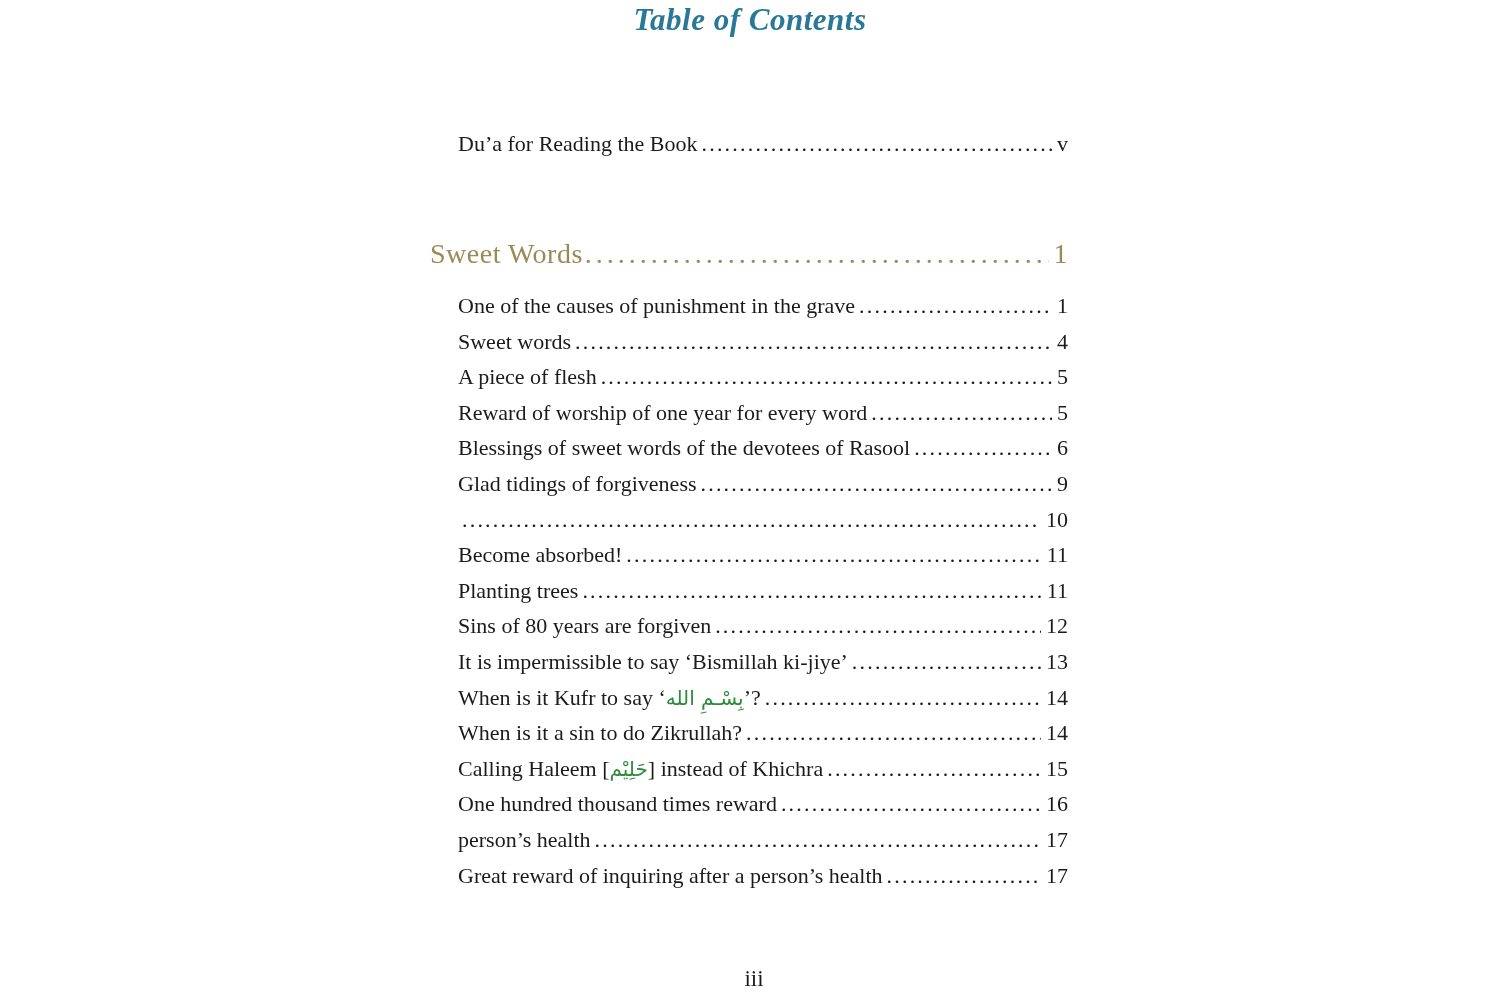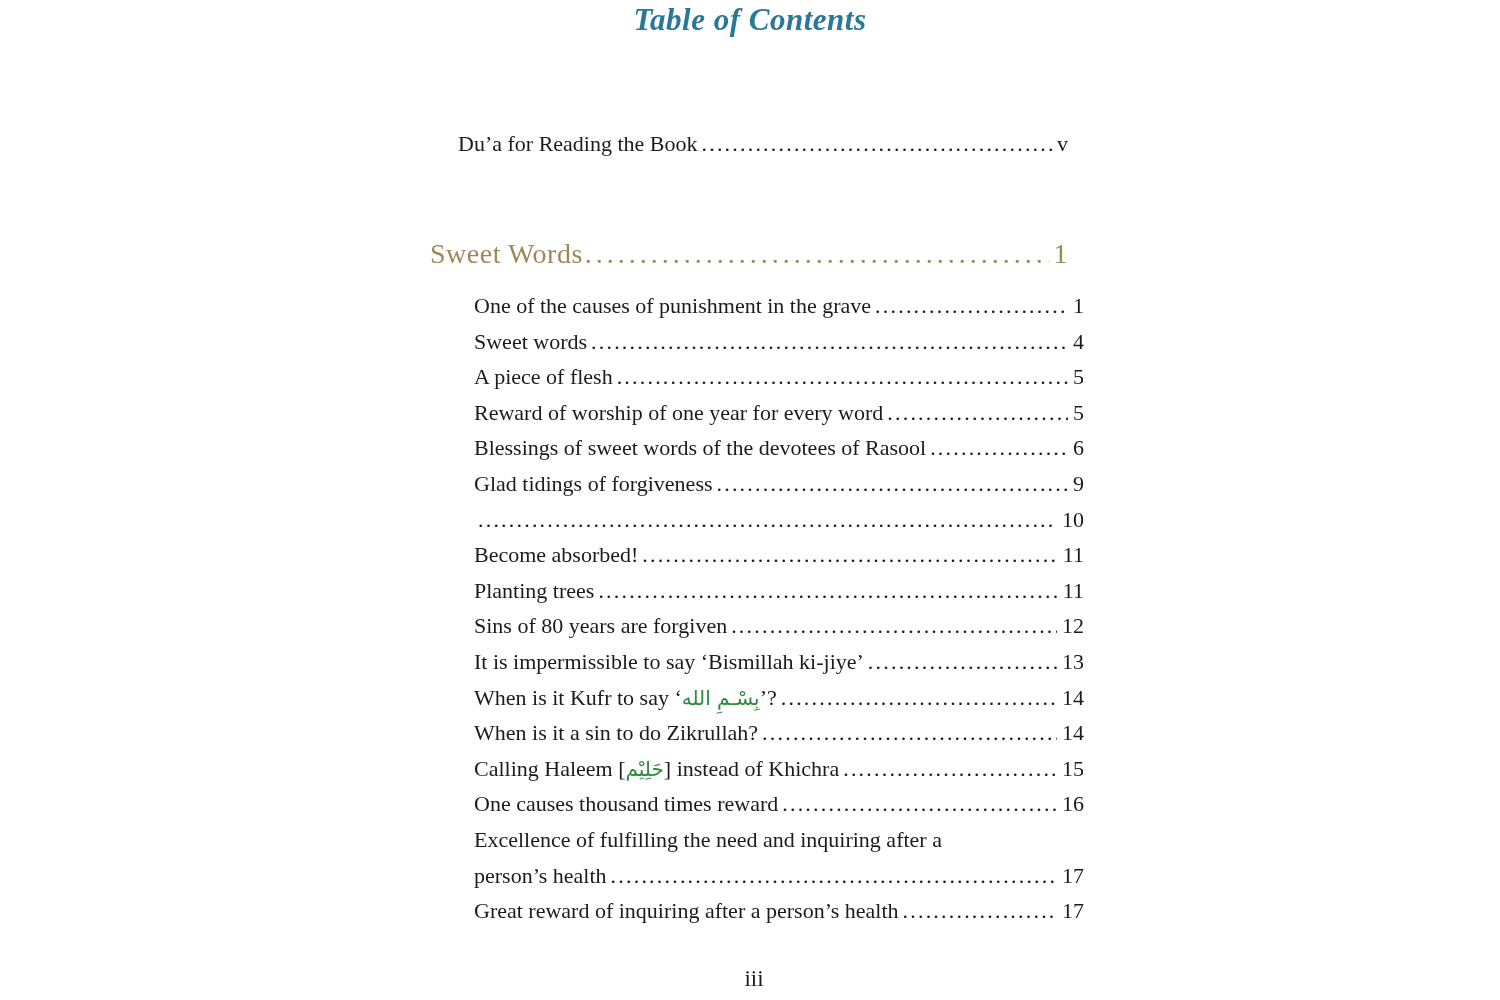--- a/index.html
+++ b/index.html
@@ -35,21 +35,21 @@
     position: absolute;
     left: 430px;
     top: 231px;
     width: 638px;
     color: #9a8a58;
     font-size: 28px;
     letter-spacing: 0.5px;
   }
   .entries {
     position: absolute;
-    left: 474px;
+    left: 458px;
     top: 288px;
     width: 610px;
   }
   .toc-row {
     display: flex;
     align-items: baseline;
     height: 35.6px;
     font-size: 22px;
     line-height: 35.6px;
   }
@@ -186,29 +186,25 @@
       <span class="toc-page">14</span>
     </div>
 
     <div class="toc-row">
       <span class="toc-label"><span>Calling Haleem [</span><span class="arabic">حَلِيْم</span><span>] instead of Khichra</span></span>
       <span class="dots"></span>
       <span class="toc-page">15</span>
     </div>
 
     <div class="toc-row">
-      <span class="toc-label">One causes thousand times reward</span>
+      <span class="toc-label">One hundred thousand times reward</span>
       <span class="dots"></span>
       <span class="toc-page">16</span>
     </div>
 
-    <div class="toc-row row-nodots">
-      <span class="toc-label">Excellence of fulfilling the need and inquiring after a</span>
-
-    </div>
 
     <div class="toc-row">
       <span class="toc-label">person’s health</span>
       <span class="dots"></span>
       <span class="toc-page">17</span>
     </div>
 
     <div class="toc-row">
       <span class="toc-label">Great reward of inquiring after a person’s health</span>
       <span class="dots"></span>

